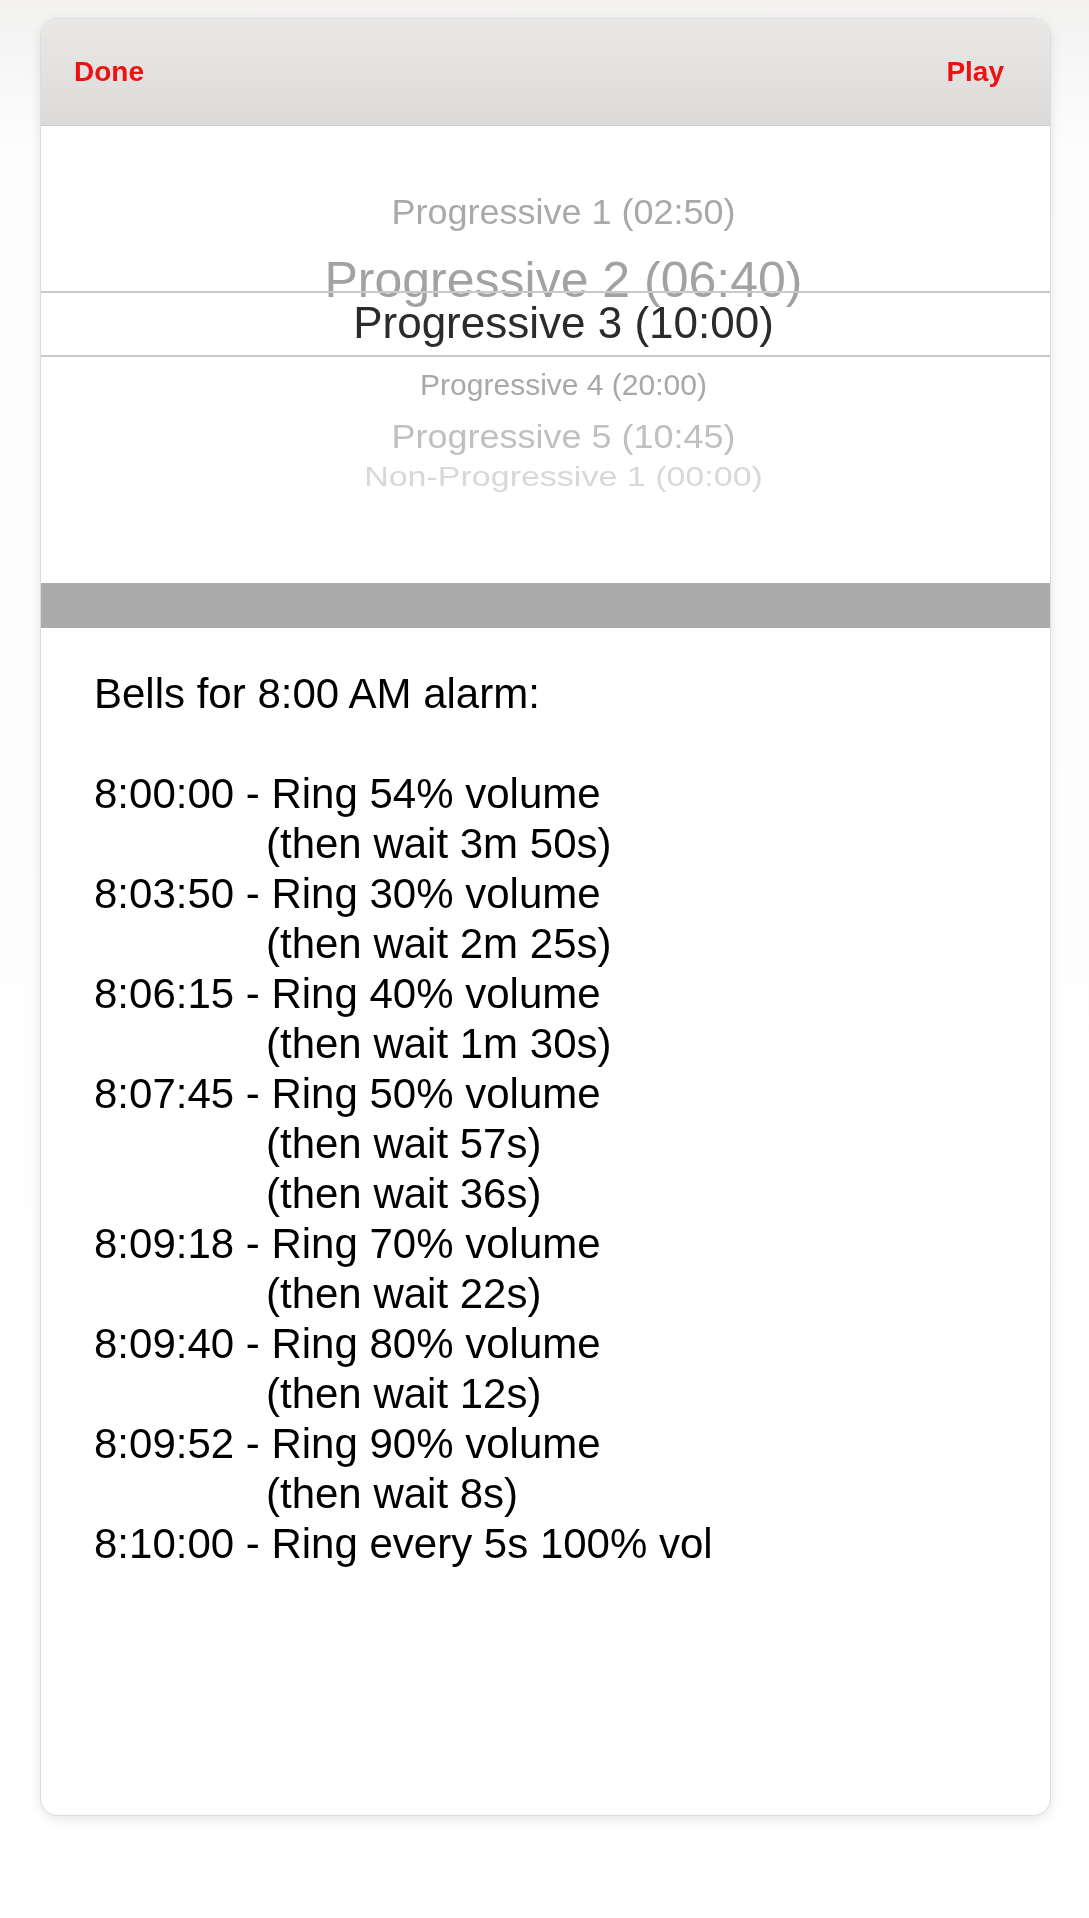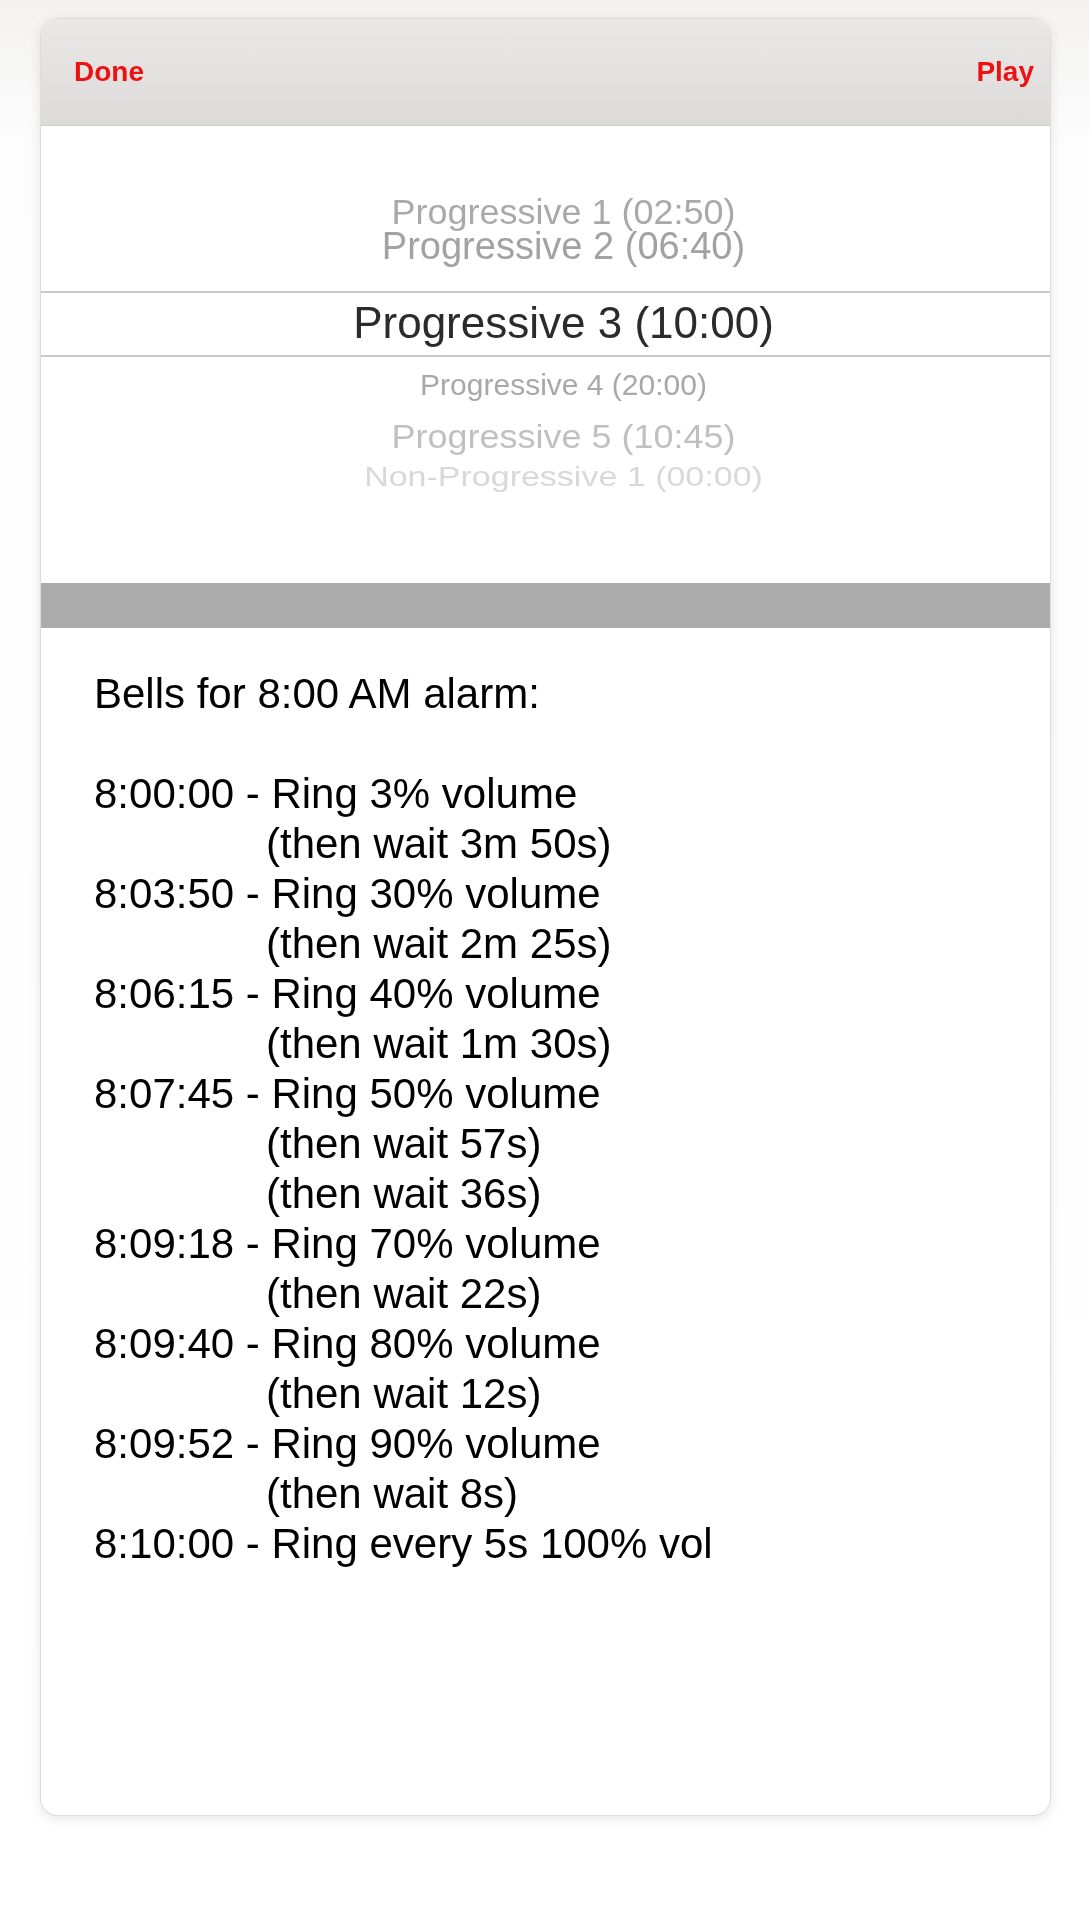--- a/index.html
+++ b/index.html
@@ -36,21 +36,21 @@
     position:absolute;
     top:0; height:100%;
     background:none; border:none;
     font-family:inherit;
     font-size:28px; font-weight:bold;
     color:var(--accent);
     cursor:pointer;
     padding:0;
   }
   .nav-btn.left{left:33px;}
-  .nav-btn.right{right:16px;margin-left:8px;}
+  .nav-btn.right{right:46px;margin-left:8px;}
   .title{
     width:100%;
     text-align:center;
     font-size:35px; font-weight:bold;
     color:#0b0b0b;
   }
   
   .picker{
     position:relative;
     height:457px;
@@ -59,21 +59,21 @@
     text-decoration:underline;
   }
   .picker-row{
     position:absolute; left:0; right:0; height:60px;
     display:flex; align-items:center; justify-content:center;
     padding-left:36px;
     white-space:nowrap;
     cursor:pointer;
   }
   .off-2{top:56px;  font-size:36px; color:#a9a9a9; transform:scaleY(0.97);}
-  .off-1{top:90px; font-size:38px; color:#a2a2a2;}
+  .off-1{top:124px; font-size:50px; color:#a2a2a2;}
   .off0 {top:167px; font-size:44px; color:#2b2b2b;text-align:right;}
   .off1 {top:229px; font-size:30px; color:#a8a8a8;}
   .off2 {top:281px; font-size:36px; color:#c0c0c0; transform:scaleY(0.92);}
   .off3 {top:320px; font-size:34px; color:#d8d8d8; transform:scaleY(0.80);}
   .sel-line{
     position:absolute; left:0; right:0; height:2px;
     background:#c9c9c9;
   }
   .sel-line.top{top:165px;}
   .sel-line.bottom{top:229px;}
@@ -121,21 +121,21 @@
     <div class="sel-line bottom"></div>
     <div class="picker-fade"></div>
   </div>
 
   <div class="divider"></div>
 
   <div class="details">
     <div class="sched-intro">Bells for 8:00 AM alarm:</div>
     <div class="sched-blank"></div>
     <div id="sched-lines">
-        <div class="sched-line">8:00:00 - Ring 3% volume</div>
+        <div class="sched-line">8:00:00 - Ring 54% volume</div>
         <div class="sched-line indent">(then wait 3m 50s)</div>
         <div class="sched-line">8:03:50 - Ring 30% volume</div>
         <div class="sched-line indent">(then wait 2m 25s)</div>
         <div class="sched-line">8:06:15 - Ring 40% volume</div>
         <div class="sched-line indent">(then wait 1m 30s)</div>
         <div class="sched-line">8:07:45 - Ring 50% volume</div>
         <div class="sched-line indent">(then wait 57s)</div>
         <div class="sched-line indent">(then wait 36s)</div>
         <div class="sched-line">8:09:18 - Ring 70% volume</div>
         <div class="sched-line indent">(then wait 22s)</div>

